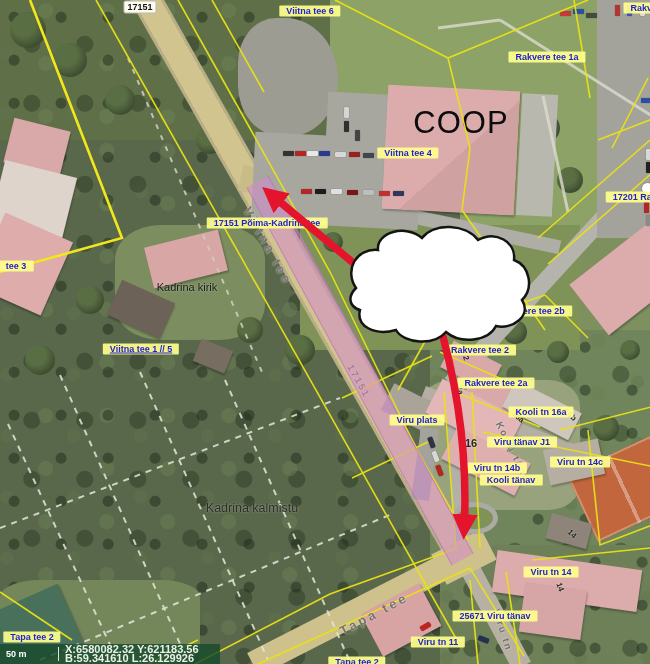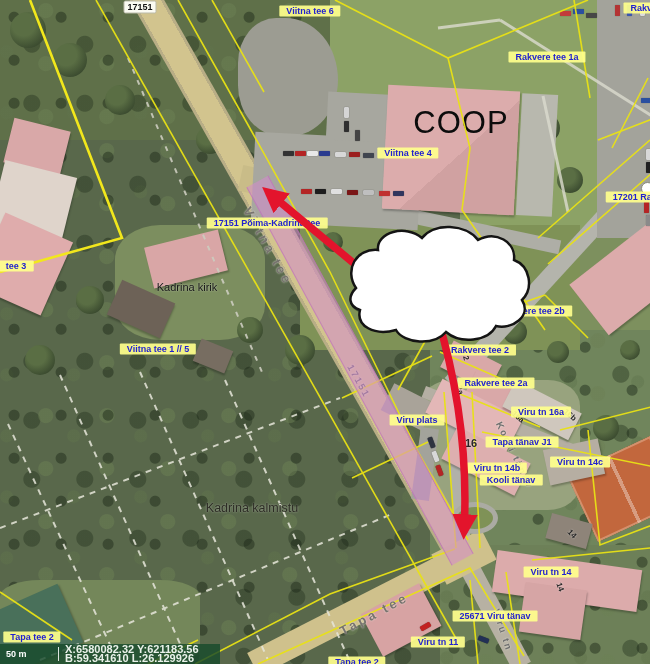--- a/index.html
+++ b/index.html
@@ -173,27 +173,27 @@
       <div class="lbl place" style="left: 187px; top: 287px; transform: translate(-50%, -50%) rotate(0deg);">Kadrina kirik</div>
       <div class="lbl place lg" style="left: 252px; top: 508px; transform: translate(-50%, -50%) rotate(0deg);">Kadrina kalmistu</div>
       <div class="lbl shield" style="left: 140px; top: 7px; transform: translate(-50%, -50%) rotate(0deg);">17151</div>
       <div class="lbl blue" style="left: 310px; top: 11px; transform: translate(-50%, -50%) rotate(0deg);">Viitna tee 6</div>
       <div class="lbl blue" style="left: 648px; top: 8px; transform: translate(-50%, -50%) rotate(0deg);">Rakvere</div>
       <div class="lbl blue" style="left: 547px; top: 57px; transform: translate(-50%, -50%) rotate(0deg);">Rakvere tee 1a</div>
       <div class="lbl blue" style="left: 408px; top: 153px; transform: translate(-50%, -50%) rotate(0deg);">Viitna tee 4</div>
       <div class="lbl blue" style="left: 644px; top: 197px; transform: translate(-50%, -50%) rotate(0deg);">17201 Rakvere</div>
       <div class="lbl blue" style="left: 267px; top: 223px; transform: translate(-50%, -50%) rotate(0deg);">17151 Põima-Kadrina tee</div>
       <div class="lbl blue" style="left: 16px; top: 266px; transform: translate(-50%, -50%) rotate(0deg);">tee 3</div>
-      <div class="lbl blue" style="left: 158px; top: 349px; transform: translate(-50%, -50%) rotate(0deg);">Viitna tee 1 // 5</div>
+      <div class="lbl blue" style="left: 141px; top: 349px; transform: translate(-50%, -50%) rotate(0deg); text-decoration: underline;">Viitna tee 1 // 5</div>
       <div class="lbl blue" style="left: 533px; top: 311px; transform: translate(-50%, -50%) rotate(0deg);">Rakvere tee 2b</div>
       <div class="lbl blue" style="left: 480px; top: 350px; transform: translate(-50%, -50%) rotate(0deg);">Rakvere tee 2</div>
       <div class="lbl blue" style="left: 496px; top: 383px; transform: translate(-50%, -50%) rotate(0deg);">Rakvere tee 2a</div>
-      <div class="lbl blue" style="left: 541px; top: 412px; transform: translate(-50%, -50%) rotate(0deg);">Viru tn 16a</div>
+      <div class="lbl blue" style="left: 541px; top: 412px; transform: translate(-50%, -50%) rotate(0deg);">Kooli tn 16a</div>
       <div class="lbl blue" style="left: 417px; top: 420px; transform: translate(-50%, -50%) rotate(0deg);">Viru plats</div>
-      <div class="lbl blue" style="left: 522px; top: 442px; transform: translate(-50%, -50%) rotate(0deg);">Tapa tänav J1</div>
+      <div class="lbl blue" style="left: 522px; top: 442px; transform: translate(-50%, -50%) rotate(0deg);">Viru tänav J1</div>
       <div class="lbl blue" style="left: 580px; top: 462px; transform: translate(-50%, -50%) rotate(0deg);">Viru tn 14c</div>
       <div class="lbl blue" style="left: 497px; top: 468px; transform: translate(-50%, -50%) rotate(0deg);">Viru tn 14b</div>
       <div class="lbl blue" style="left: 511px; top: 480px; transform: translate(-50%, -50%) rotate(0deg);">Kooli tänav</div>
       <div class="lbl blue" style="left: 551px; top: 572px; transform: translate(-50%, -50%) rotate(0deg);">Viru tn 14</div>
       <div class="lbl blue" style="left: 495px; top: 616px; transform: translate(-50%, -50%) rotate(0deg);">25671 Viru tänav</div>
       <div class="lbl blue" style="left: 438px; top: 642px; transform: translate(-50%, -50%) rotate(0deg);">Viru tn 11</div>
       <div class="lbl blue" style="left: 32px; top: 637px; transform: translate(-50%, -50%) rotate(0deg);">Tapa tee 2</div>
       <div class="lbl blue" style="left: 357px; top: 662px; transform: translate(-50%, -50%) rotate(0deg);">Tapa tee 2</div>
     </div>
 

